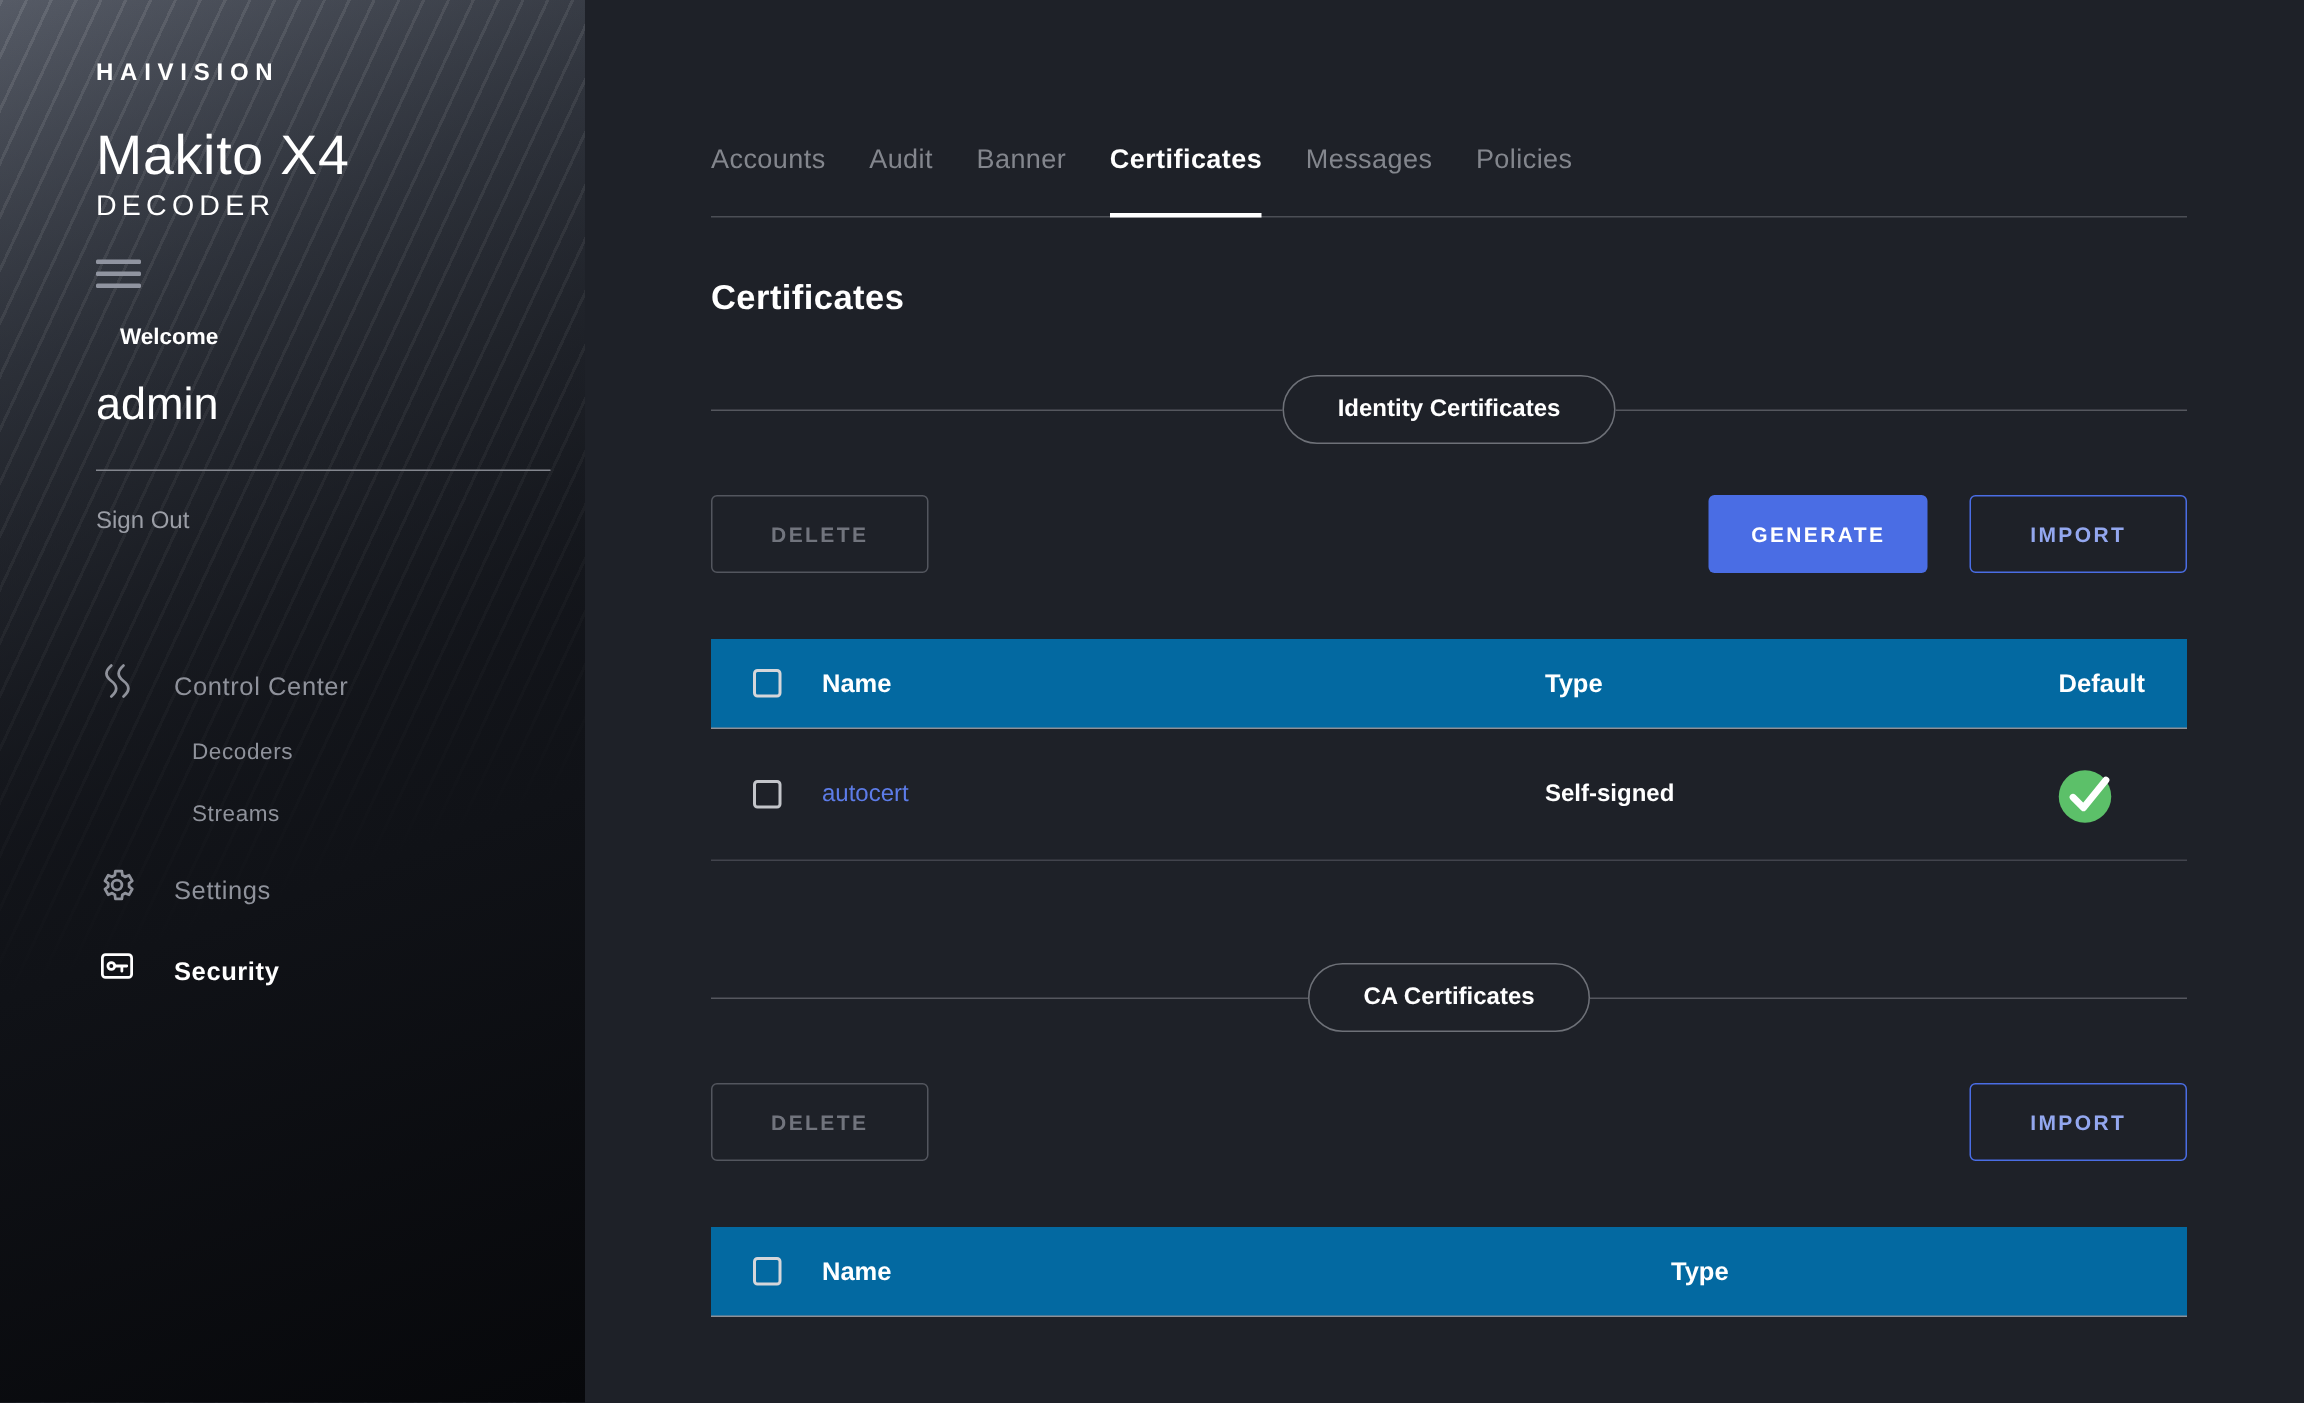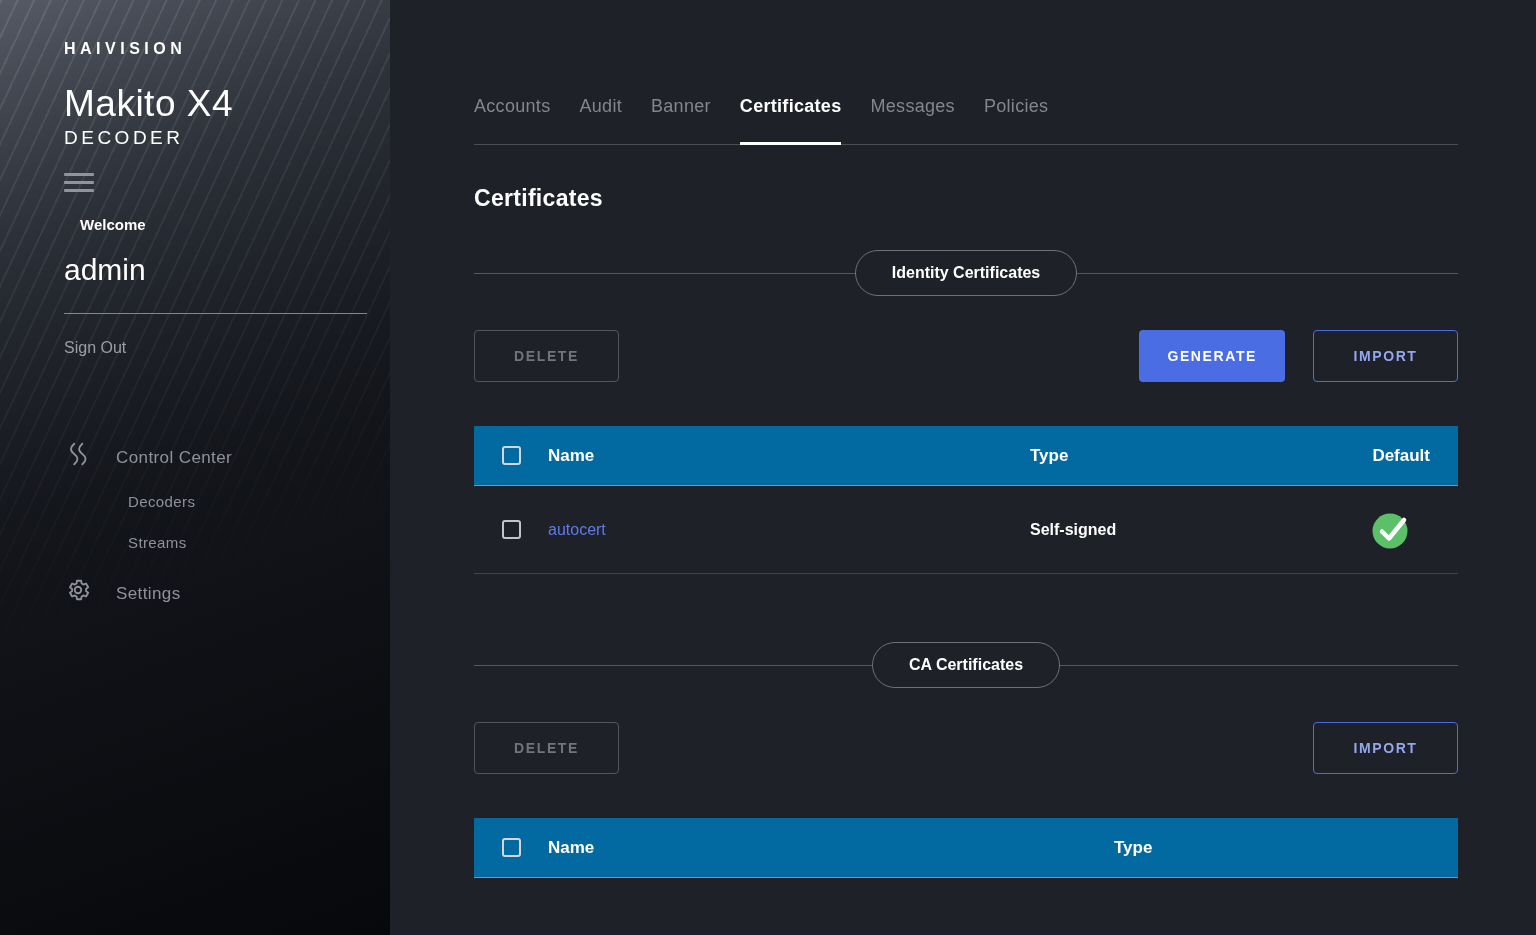--- a/index.html
+++ b/index.html
@@ -108,20 +108,30 @@
     <div class="nav-sub">Streams</div>
     <div class="nav-item">
       <span class="nicon">
         <svg viewBox="0 0 24 24">
             <circle cx="12" cy="12" r="3"></circle>
             <path d="M19.4 13a7.5 7.5 0 0 0 0-2l2-1.5-2-3.5-2.4 1a7.5 7.5 0 0 0-1.7-1L15 3.5h-4l-.3 2.5a7.5 7.5 0 0 0-1.7 1l-2.4-1-2 3.5 2 1.5a7.5 7.5 0 0 0 0 2l-2 1.5 2 3.5 2.4-1a7.5 7.5 0 0 0 1.7 1l.3 2.5h4l.3-2.5a7.5 7.5 0 0 0 1.7-1l2.4 1 2-3.5-2-1.5z"></path>
           </svg>
       </span>
       <span>Settings</span>
     </div>
+    <div class="nav-item active">
+      <span class="nicon">
+        <svg viewBox="0 0 24 24">
+            <rect x="3" y="5" width="18" height="14" rx="2"></rect>
+            <circle cx="8.5" cy="12" r="2.1"></circle>
+            <path d="M10.8 12H18M15 12v3.2"></path>
+          </svg>
+      </span>
+      <span>Security</span>
+    </div>
   </nav>
 </aside>
 
 <main class="main">
 
   <div class="tabbar">
     <div class="tab">Accounts</div>
     <div class="tab">Audit</div>
     <div class="tab">Banner</div>
     <div class="tab active">Certificates</div>

